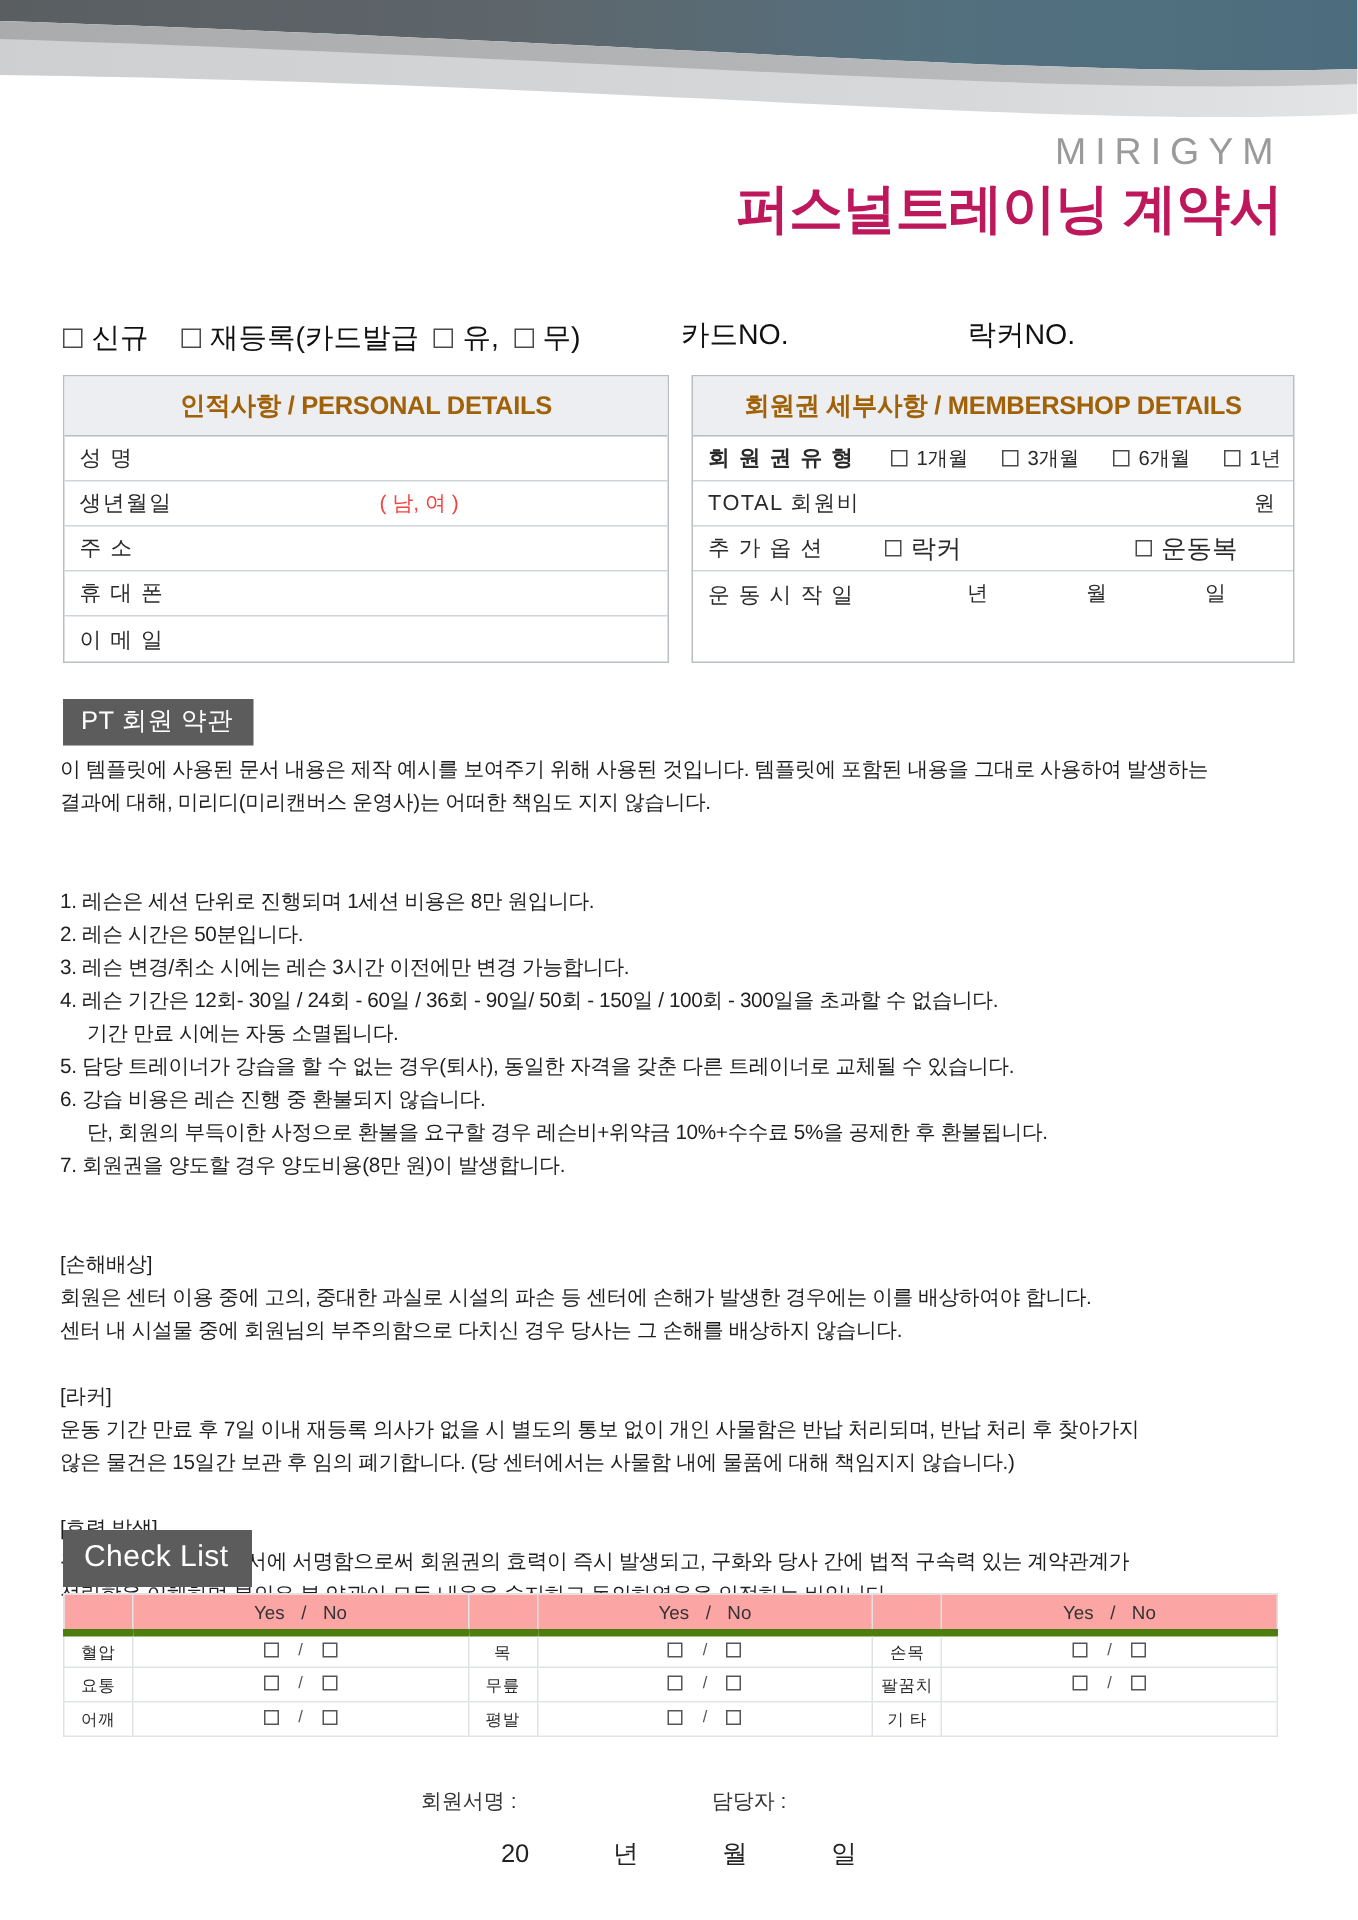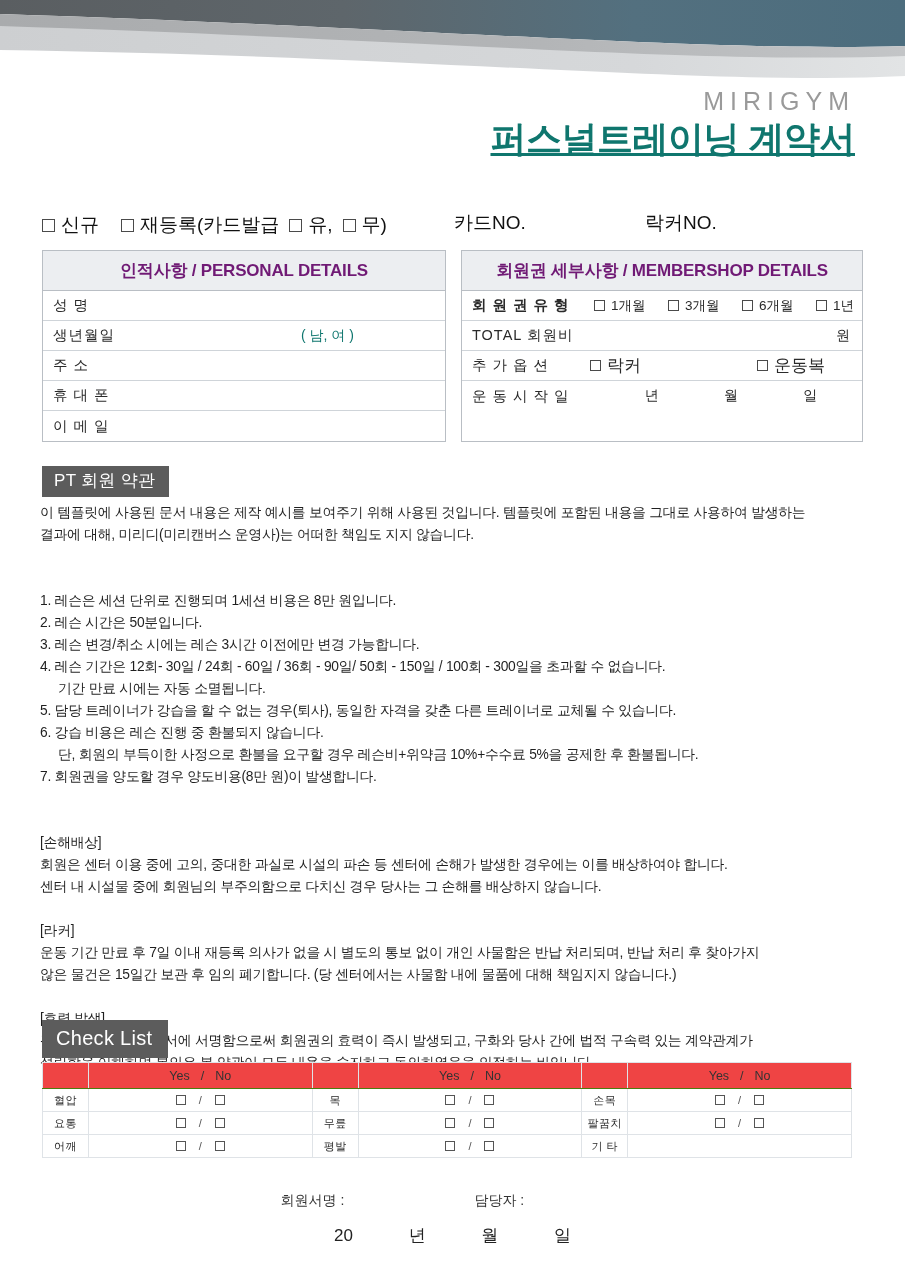--- a/index.html
+++ b/index.html
@@ -35,24 +35,23 @@
     font-size: 25px;
     letter-spacing: 6px;
     color: #9a9a9a;
     font-weight: 400;
     line-height: 1.1;
     margin-bottom: 2px;
   }
   .doc-title {
     font-size: 36px;
     font-weight: 700;
-    color: #0f766e;
+    color: #be185d;
     letter-spacing: -0.5px;
     line-height: 1.15;
-    text-decoration: underline;
   }
 
   
   .reg-row {
     position: absolute;
     top: 210px;
     left: 42px;
     width: 823px;
     height: 30px;
     display: flex;
@@ -106,37 +105,37 @@
   .info-table.right { width: 402px; }
   .info-table .thead {
     background: #eceef1;
     border-bottom: 1px solid #b9bec4;
     height: 40px;
     display: flex;
     align-items: center;
     justify-content: center;
     font-size: 17px;
     font-weight: 600;
-    color: #701a75;
+    color: #a16207;
     letter-spacing: -0.2px;
   }
   .info-row {
     height: 30px;
     border-bottom: 1px solid #cfd4d9;
     display: flex;
     align-items: center;
     font-size: 14.5px;
     color: #2a2a2a;
     padding: 0 10px;
     position: relative;
   }
   .info-row:last-child { border-bottom: none; }
   .info-label { letter-spacing: 1px; white-space: nowrap; }
   .info-label.b { font-weight: 600; }
-  .gender-note { position: absolute; left: 210px; font-size: 14px; color: #0f766e; margin-left: 48px; }
+  .gender-note { position: absolute; left: 210px; font-size: 14px; color: #ef4444; }
   .unit-right { position: absolute; right: 12px; font-size: 14px; }
   .opt-wrap {
     position: absolute; left: 118px; right: 10px;
     display: flex; align-items: center;
   }
   .opt-item { display: flex; align-items: center; font-size: 17px; white-space: nowrap; }
   .ym-wrap {
     position: absolute; left: 150px; right: 12px;
     display: flex; align-items: center; justify-content: space-around;
     font-size: 14px;
@@ -191,25 +190,25 @@
     border: 1px solid #dfe3e7;
     padding: 0;
     height: 23px;
     font-size: 11.5px;
     color: #2b2b2b;
     font-weight: 400;
     text-align: center;
     vertical-align: middle;
   }
   .check-table tr.head td {
-    background: #ef4444;
+    background: #fca5a5;
     height: 26px;
     font-size: 12.5px;
     color: #333;
-    border-bottom: 1px solid #4d7c0f;
+    border-bottom: 5px solid #4d7c0f;
   }
   .check-table td.namecell {
     width: 46px;
     font-size: 11px;
     letter-spacing: 0.5px;
     color: #2b2b2b;
   }
   .check-table td.valcell { width: 224px; }
   .yn { display: inline-flex; align-items: center; justify-content: center; gap: 13px; }
   .yn .slash { color: #555; font-size: 11px; }

